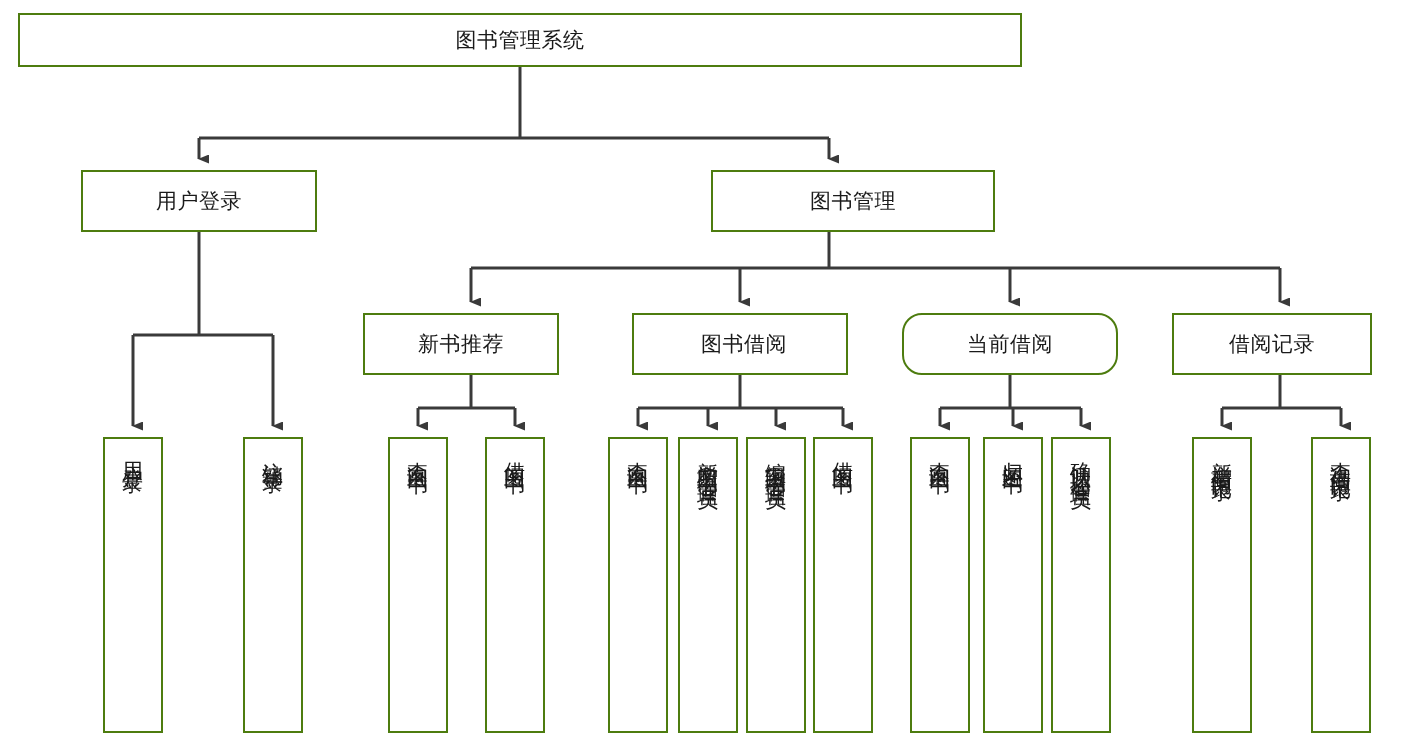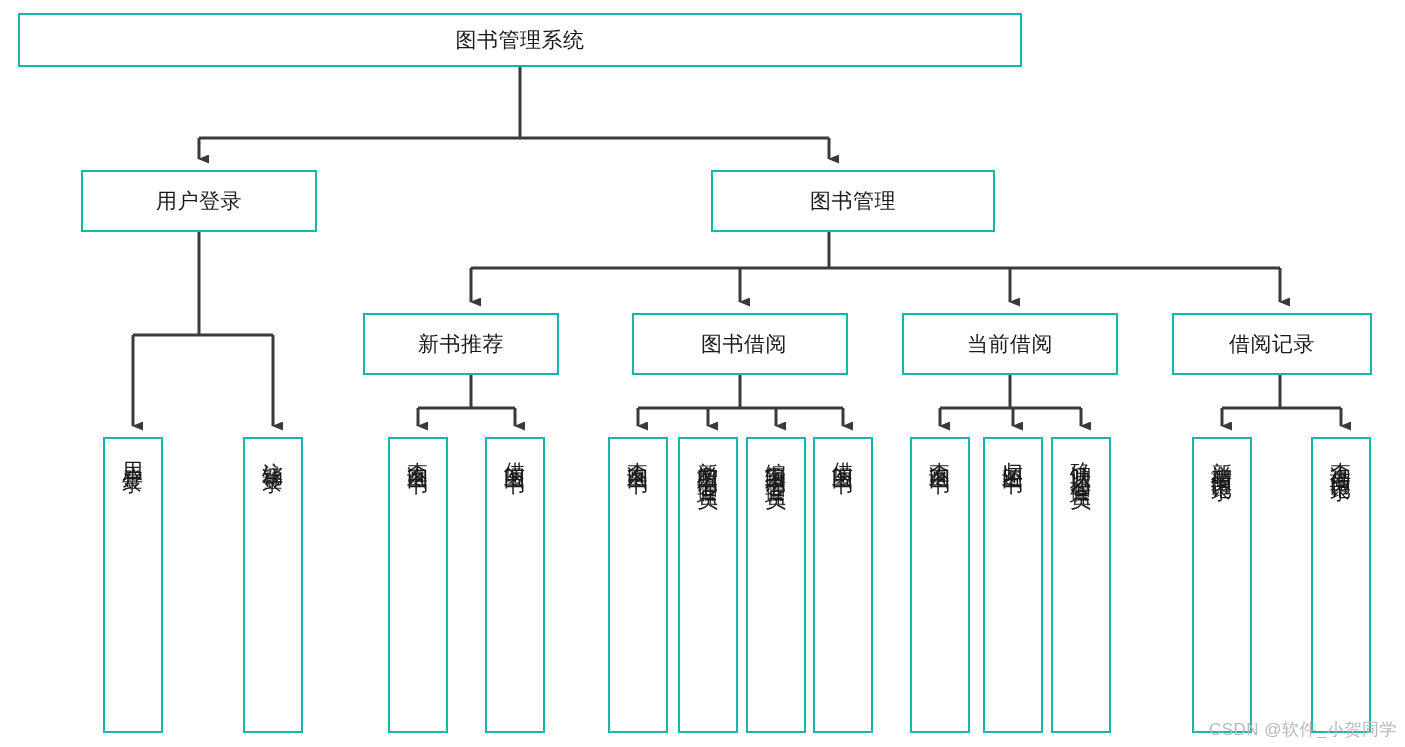--- a/index.html
+++ b/index.html
@@ -23,21 +23,21 @@
     left: 0;
     top: 0;
     width: 1405px;
     height: 747px;
   }
   
   .node {
     position: absolute;
     box-sizing: border-box;
     background: #ffffff;
-    border: 2px solid #14b8a6;
+    border: 2px solid #4d7c0f;
     display: flex;
     align-items: center;
     justify-content: center;
   }
   .node .node-label {
     color: #1a1a1a;
     line-height: 1.18;
     text-align: center;
     white-space: pre;
   }
@@ -130,21 +130,21 @@
       </div>
       <div class="node node-l2" style="left: 711px; top: 170px; width: 284px; height: 62px;">
         <span class="node-label">图书管理</span>
       </div>
       <div class="node node-l3" style="left: 363px; top: 313px; width: 196px; height: 62px;">
         <span class="node-label">新书推荐</span>
       </div>
       <div class="node node-l3" style="left: 632px; top: 313px; width: 216px; height: 62px; padding-left: 8px;">
         <span class="node-label">图书借阅</span>
       </div>
-      <div class="node node-l3" style="left: 902px; top: 313px; width: 216px; height: 62px;">
+      <div class="node node-l3" style="left: 902px; top: 313px; width: 216px; height: 62px; border-radius: 20px;">
         <span class="node-label">当前借阅</span>
       </div>
       <div class="node node-l3" style="left: 1172px; top: 313px; width: 200px; height: 62px;">
         <span class="node-label">借阅记录</span>
       </div>
       <div class="node node-leaf" style="left: 103px; top: 437px; width: 60px; height: 296px;">
         <span class="node-label">用户登录</span>
       </div>
       <div class="node node-leaf" style="left: 243px; top: 437px; width: 60px; height: 296px;">
         <span class="node-label">注销登录</span>
@@ -177,15 +177,14 @@
         <span class="node-label">确认归还（管理员）</span>
       </div>
       <div class="node node-leaf" style="left: 1192px; top: 437px; width: 60px; height: 296px;">
         <span class="node-label">新增借阅记录</span>
       </div>
       <div class="node node-leaf" style="left: 1311px; top: 437px; width: 60px; height: 296px;">
         <span class="node-label">查询借阅记录</span>
       </div>
     </div>
 
-  <div id="watermark">CSDN @软件_小贺同学</div>
 
 </div>
 
 </body></html>

